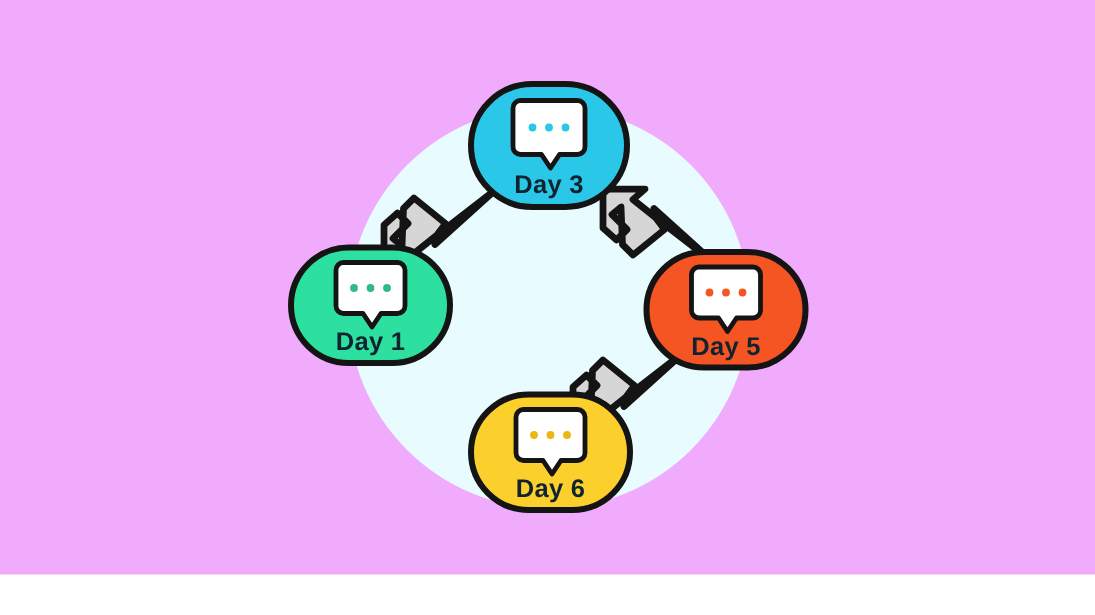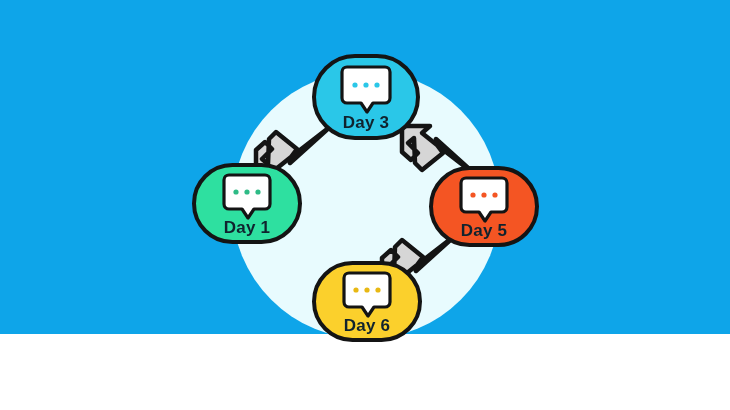--- a/index.html
+++ b/index.html
@@ -8,22 +8,22 @@
   }
   body {
     width: 730px;
     height: 410px;
     overflow: hidden;
     font-family: "Liberation Sans", sans-serif;
   }
   #canvas {
     position: relative;
     width: 730px;
-    height: 334px;
-    background: #0ea5e9;
+    height: 383px;
+    background: #f0abfc;
   }
   #diagram-svg {
     position: absolute;
     top: 0;
     left: 0;
     width: 730px;
     height: 410px;
     display: block;
   }
   .node-label {

